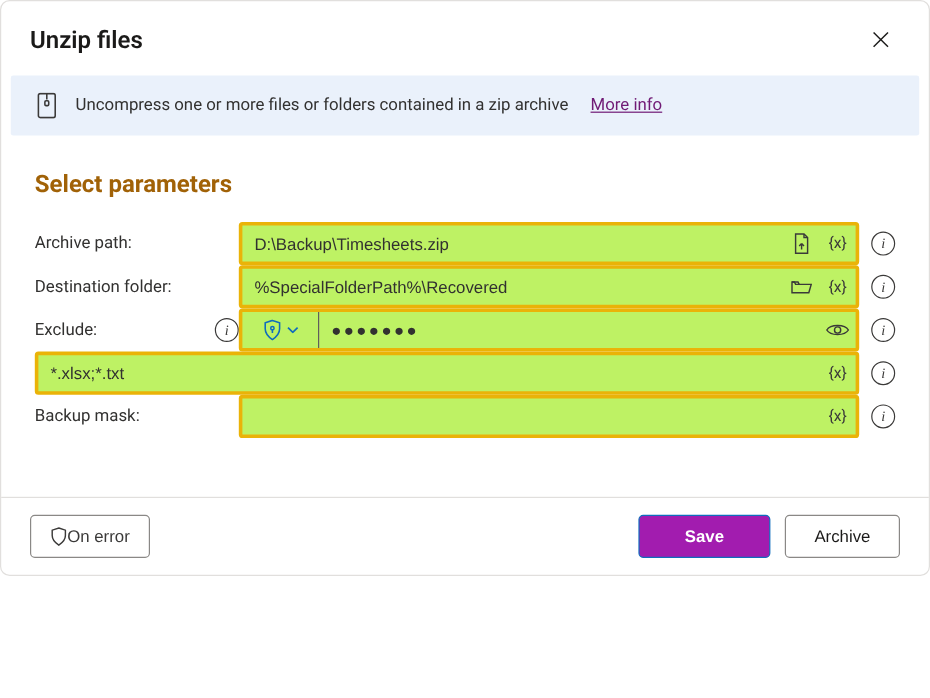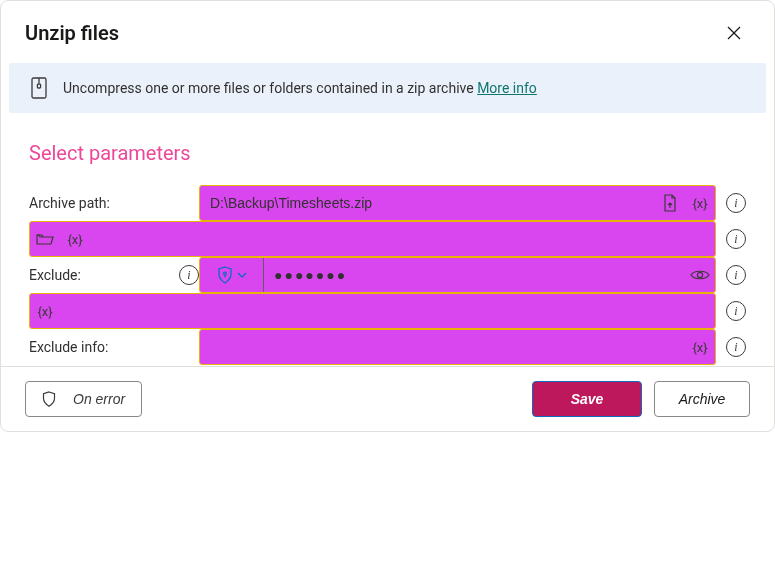--- a/index.html
+++ b/index.html
@@ -8,21 +8,21 @@
     font-family: "Segoe UI", -apple-system, Roboto, Arial, sans-serif;
     font-size: 14px;
     color: #323130;
     background: #ffffff;
     width: 775px;
     height: 582px;
     overflow: hidden;
   }
   .dialog {
     width: 775px;
-    height: 432px;
+    height: 480px;
     border: 1px solid #e1dfdd;
     border-radius: 8px;
     display: flex;
     flex-direction: column;
     background: #ffffff;
   }
   .header {
     display: flex;
     align-items: center;
     justify-content: space-between;
@@ -44,30 +44,30 @@
     margin: 4px 8px 0 8px;
     background: #eaf1fb;
     border-radius: 2px;
     padding: 14px 20px;
     display:flex;
     align-items:center;
     gap:14px;
     font-size:14px;
     color:#323130;
   }
-  .banner a { color:#0f766e; text-decoration: underline; }
+  .banner a { color:#701a75; text-decoration: underline; margin-left: 15px; }
   .content {
     padding: 20px 28px 8px 28px;
     flex:1;
     overflow:auto;
   }
   .section-title {
     font-size: 20px;
-    font-weight: 400;
-    color: #ec4899;
+    font-weight: 700;
+    color: #a16207;
     margin: 8px 0 20px 0;
   }
   .row {
     display:flex;
     align-items:center;
   }
   .label {
     width: 170px;
     flex:none;
     font-size:14px;
@@ -79,25 +79,25 @@
   .label .info-mini { margin-left:auto; margin-right:0; }
   .field-wrap {
     flex:1;
     display:flex;
     align-items:center;
     gap:10px;
   }
   .input-box {
     flex:1;
     height: 36px;
-    border: 1px solid #eab308;
+    border: 3px solid #eab308;
     border-radius: 3px;
     display:flex;
     align-items:flex-end;
-    background:#d946ef;
+    background:#bef264;
   }
   .input-box input {
     flex:1;
     border:none;
     outline:none;
     font-size:14px;
     padding: 0 10px;
     height:100%;
     background:transparent;
     color:#323130;
@@ -153,26 +153,25 @@
     min-width: 96px;
     padding: 0 18px;
     border-radius: 4px;
     border:1px solid #8a8886;
     background:#ffffff;
     font-size:14px;
     cursor:pointer;
     display:flex;
     align-items:center;
     justify-content:center;
-    gap:17px;
+    gap:0;
     color:#1b1a19;
-    font-style:italic;
   }
   .btn.primary {
-    background:#be185d;
+    background:#a21caf;
     border-color:#0f6cbd;
     color:#ffffff;
     font-weight:600;
     min-width:110px;
   }
   .btn.onerror {
     min-width: auto;
     padding: 0 16px;
     color:#3b3a39;
   }
@@ -219,22 +218,24 @@
               <path d="M8 9 v5 M8 9 l-2 2 M8 9 l2 2"></path>
             </svg>
           </div>
           <div class="adornment var">{x}</div>
         </div>
         <div class="info-btn">i</div>
       </div>
     </div>
 
     <div class="row">
-      <div class="field-wrap">
-        <div class="input-box">
+      <div class="label">Destination folder:</div>
+      <div class="field-wrap">
+        <div class="input-box">
+          <input type="text" value="%SpecialFolderPath%\Recovered" style="">
           <div class="adornment">
             <svg width="18" height="14" viewBox="0 0 18 14" fill="none" stroke="#3b3a39" stroke-width="1.2">
               <path d="M1 3 v9 h14 l2 -7 H4 l-1 -2 Z"></path>
                 <path d="M1 3 h5 l1 2"></path>
             </svg>
           </div>
           <div class="adornment var">{x}</div>
         </div>
         <div class="info-btn">i</div>
       </div>
@@ -265,28 +266,29 @@
             </svg>
           </div>
         </div>
         <div class="info-btn">i</div>
       </div>
     </div>
 
     <div class="row">
       <div class="field-wrap">
         <div class="input-box">
+          <input type="text" value="*.xlsx;*.txt" style="">
           <div class="adornment var">{x}</div>
         </div>
         <div class="info-btn">i</div>
       </div>
     </div>
 
     <div class="row">
-      <div class="label">Exclude info:</div>
+      <div class="label">Backup mask:</div>
       <div class="field-wrap">
         <div class="input-box">
           <input type="text" value="" style="">
           <div class="adornment var">{x}</div>
         </div>
         <div class="info-btn">i</div>
       </div>
     </div>
 
   </div>

